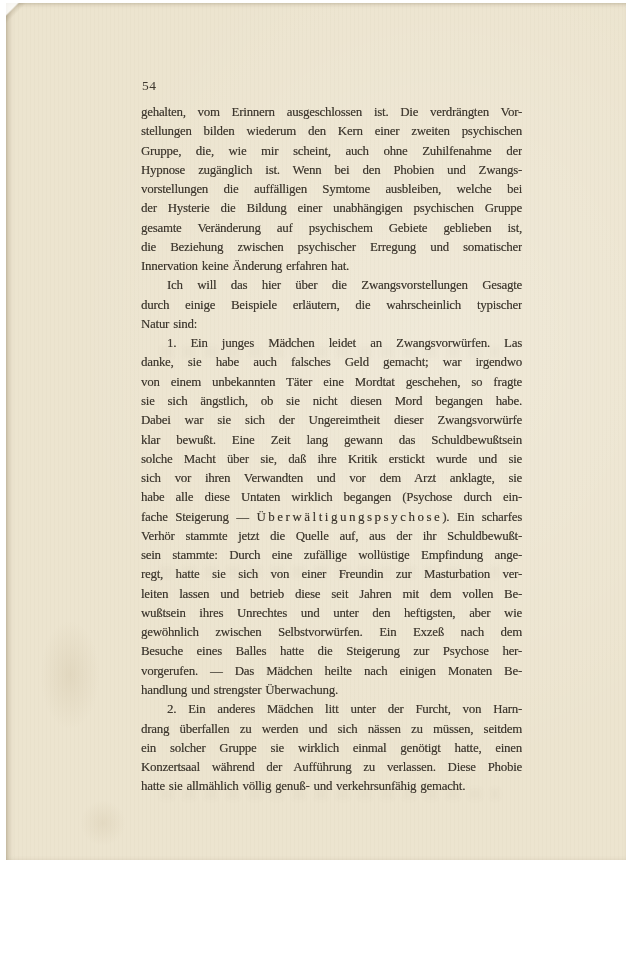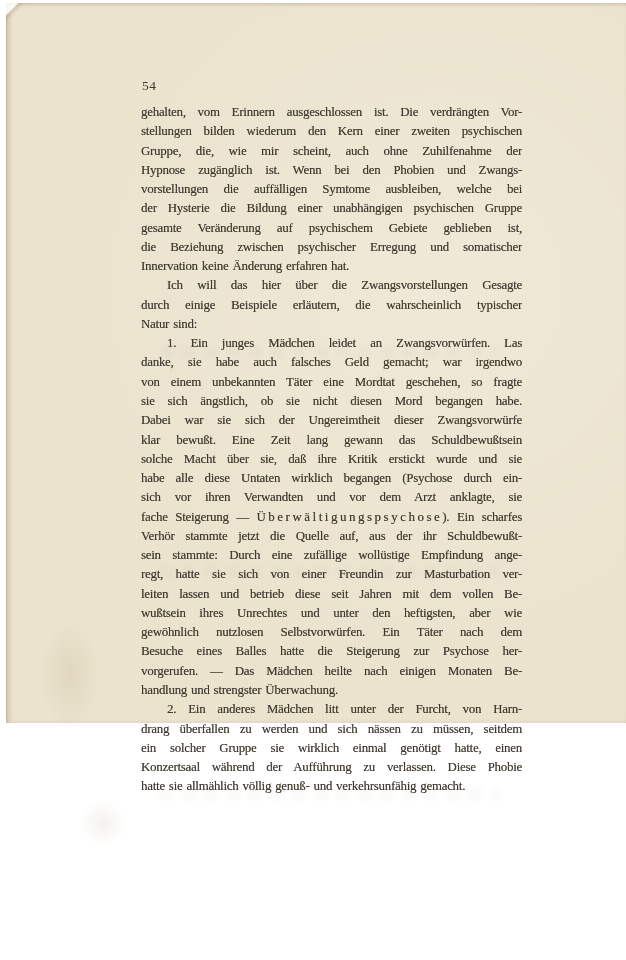--- a/index.html
+++ b/index.html
@@ -7,21 +7,21 @@
     padding: 0;
     width: 626px;
     height: 960px;
     background: #ffffff;
     overflow: hidden;
     font-family: "Liberation Serif", "DejaVu Serif", serif;
   }
   .scan {
     position: relative;
     width: 626px;
-    height: 723px;
+    height: 860px;
     background: #ffffff;
     text-decoration: underline;
   }
   
   .page {
     position: absolute;
     left: 6px;
     top: 3px;
     right: 0;
     bottom: 0;
@@ -130,29 +130,29 @@
     <div class="line indent">Ich will das hier über die Zwangsvorstellungen Gesagte</div>
     <div class="line">durch einige Beispiele erläutern, die wahrscheinlich typischer</div>
     <div class="line end">Natur sind:</div>
     <div class="line indent">1. Ein junges Mädchen leidet an Zwangsvorwürfen. Las</div>
     <div class="line">danke, sie habe auch falsches Geld gemacht; war irgendwo</div>
     <div class="line">von einem unbekannten Täter eine Mordtat geschehen, so fragte</div>
     <div class="line">sie sich ängstlich, ob sie nicht diesen Mord begangen habe.</div>
     <div class="line">Dabei war sie sich der Ungereimtheit dieser Zwangsvorwürfe</div>
     <div class="line">klar bewußt. Eine Zeit lang gewann das Schuldbewußtsein</div>
     <div class="line">solche Macht über sie, daß ihre Kritik erstickt wurde und sie</div>
+    <div class="line">sich vor ihren Verwandten und vor dem Arzt anklagte, sie</div>
     <div class="line">habe alle diese Untaten wirklich begangen (Psychose durch ein-</div>
-    <div class="line">sich vor ihren Verwandten und vor dem Arzt anklagte, sie</div>
     <div class="line"><span>fache Steigerung — </span><span class="sperr">Überwältigungspsychose</span><span>). Ein scharfes</span></div>
     <div class="line">Verhör stammte jetzt die Quelle auf, aus der ihr Schuldbewußt-</div>
     <div class="line">sein stammte: Durch eine zufällige wollüstige Empfindung ange-</div>
     <div class="line">regt, hatte sie sich von einer Freundin zur Masturbation ver-</div>
     <div class="line">leiten lassen und betrieb diese seit Jahren mit dem vollen Be-</div>
     <div class="line">wußtsein ihres Unrechtes und unter den heftigsten, aber wie</div>
-    <div class="line">gewöhnlich nutzlosen Selbstvorwürfen. Ein Täter nach dem</div>
+    <div class="line">gewöhnlich zwischen Selbstvorwürfen. Ein Exzeß nach dem</div>
     <div class="line">Besuche eines Balles hatte die Steigerung zur Psychose her-</div>
     <div class="line">vorgerufen. — Das Mädchen heilte nach einigen Monaten Be-</div>
     <div class="line end">handlung und strengster Überwachung.</div>
     <div class="line indent">2. Ein anderes Mädchen litt unter der Furcht, von Harn-</div>
     <div class="line">drang überfallen zu werden und sich nässen zu müssen, seitdem</div>
     <div class="line">ein solcher Gruppe sie wirklich einmal genötigt hatte, einen</div>
     <div class="line">Konzertsaal während der Aufführung zu verlassen. Diese Phobie</div>
     <div class="line end">hatte sie allmählich völlig genuß- und verkehrsunfähig gemacht.</div>
   </div>
 </div>

